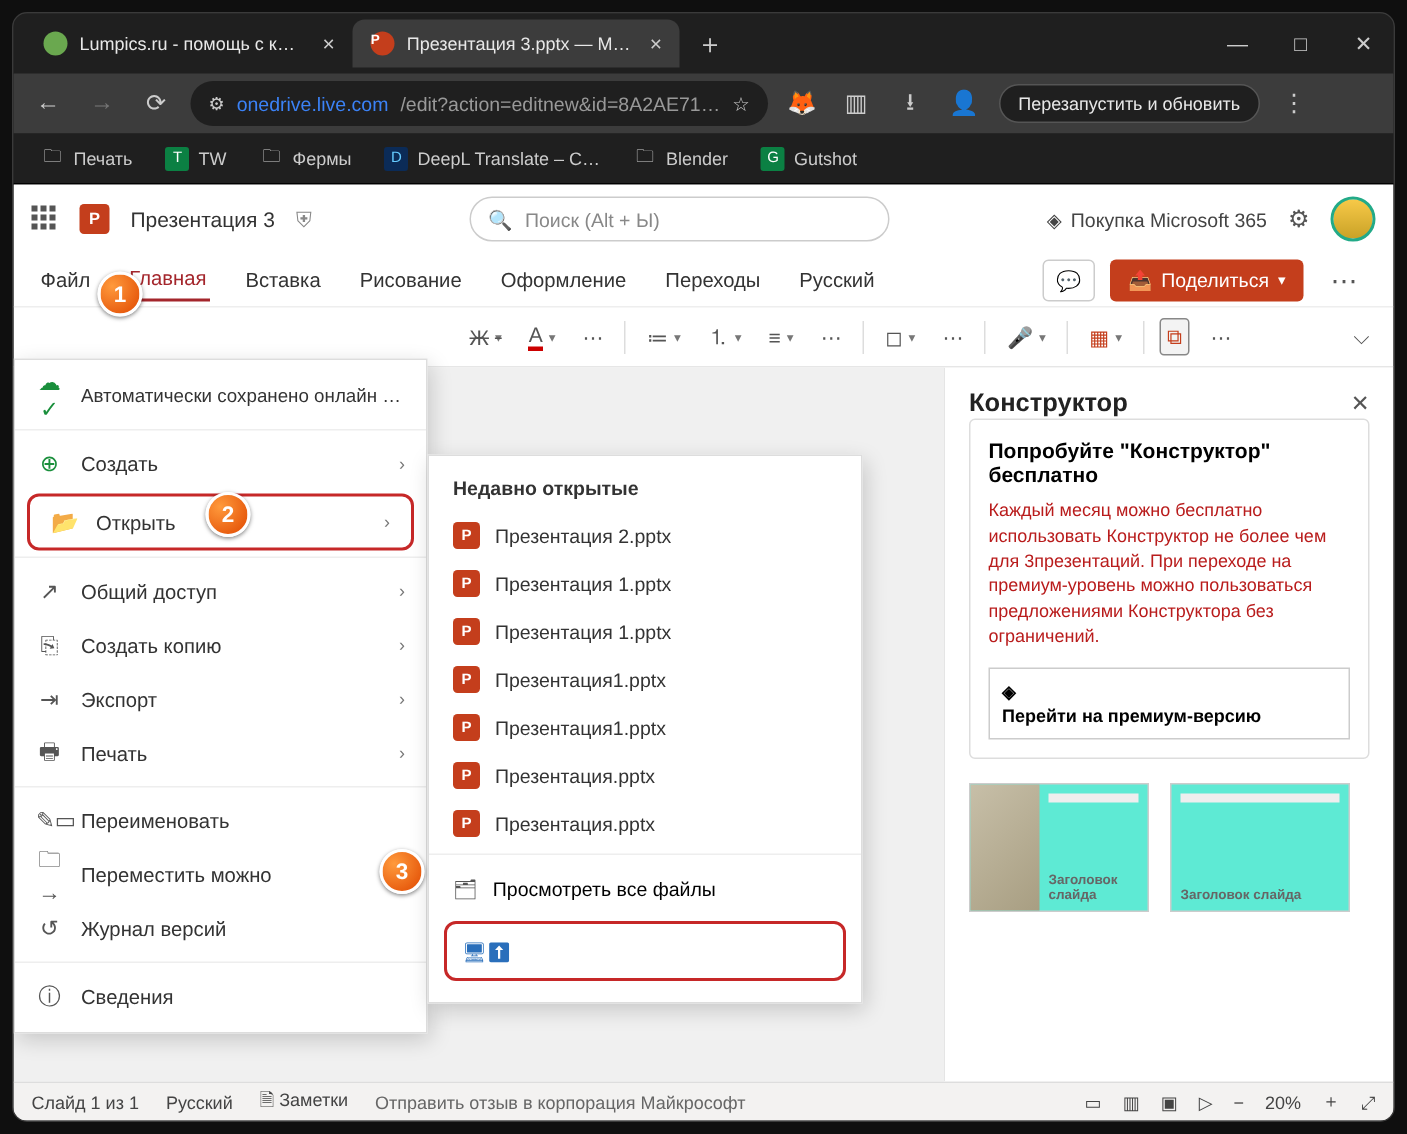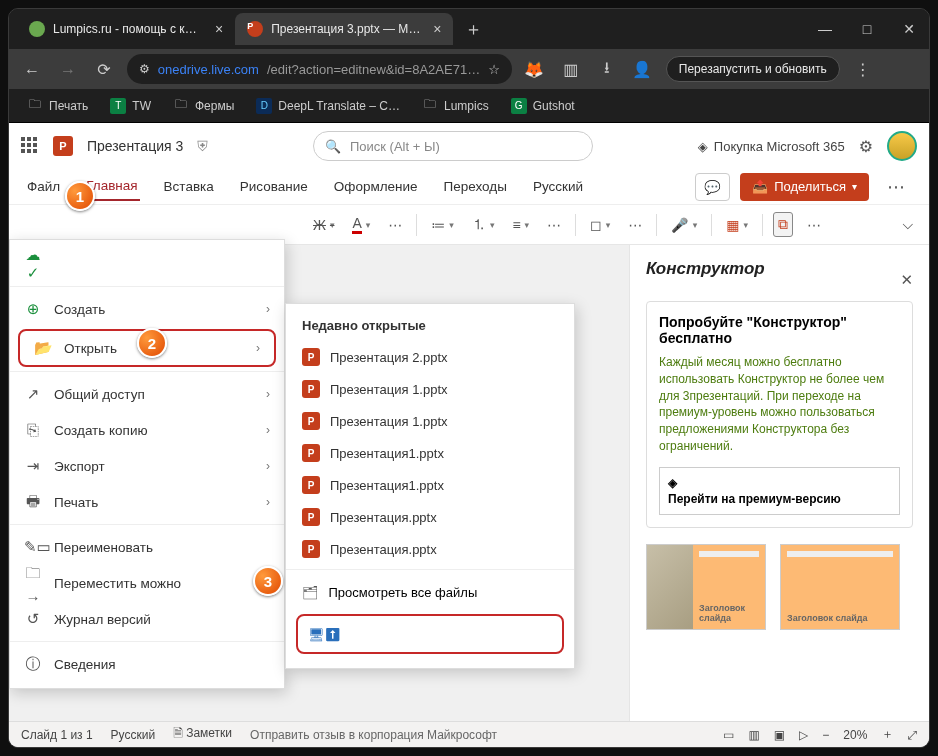--- a/index.html
+++ b/index.html
@@ -42,28 +42,28 @@
   .rc-btn { border:1px solid #ccc; border-radius:4px; height:28px; padding:0 8px; display:flex; align-items:center; color:#555;}
   .share-btn { background:#c43e1c; color:#fff; border:none; border-radius:4px; height:28px; padding:0 12px; display:flex; align-items:center; gap:6px; font-size:13px;}
   .ribbon-row { display:flex; align-items:center; height:40px; padding:0 12px; gap:10px; color:#555; border-bottom:1px solid #e6e6e6; }
   .ribbon-row .sep { width:1px; height:22px; background:#ddd; }
   .ribbon-row .rb { display:flex; align-items:center; gap:2px; padding:3px 4px; border-radius:3px; font-size:14px; color:#555;}
   .ribbon-row .rb.sel { border:1px solid #888; background:#f3f3f3; }
   .ribbon-row .chev::after{content:"\25BE"; font-size:9px; color:#777; margin-left:2px;}
   .body { display:flex; flex:1; overflow:hidden; }
   .canvas { flex:1; background:#f0f0f0; position:relative; }
   .designer { width:300px; background:#fff; border-left:1px solid #e5e5e5; padding:14px 16px; overflow:auto;}
-  .designer h2 { font-size:17px; font-weight:600; color:#222; margin-bottom:22px;font-style:italic;}
+  .designer h2 { font-size:17px; font-weight:600; color:#222; margin-bottom:0;}
   .promo { border:1px solid #ddd; border-radius:4px; padding:12px; margin-bottom:16px;}
   .promo h3 { font-size:14px; margin-bottom:8px;font-weight:600;}
-  .promo p { font-size:12px; color:#4d7c0f; line-height:1.4; margin-bottom:12px;}
+  .promo p { font-size:12px; color:#b91c1c; line-height:1.4; margin-bottom:12px;}
   .promo-btns { display:flex; gap:0; }
   .try { background:#c43e1c; color:#fff; font-size:13px; padding:20px 14px; flex:1; display:flex; align-items:center; justify-content:center; font-weight:600;}
   .premium { border:1px solid #ccc; font-size:12px; padding:8px; flex:1; display:flex; flex-direction:column; align-items:flex-start; gap:2px; font-weight:600;}
-  .thumb { border:1px solid #ccc; width:120px; height:86px; background:#fdba74; position:relative; display:flex;}
+  .thumb { border:1px solid #ccc; width:120px; height:86px; background:#5eead4; position:relative; display:flex;}
   .thumb .left{width:46px;background:linear-gradient(135deg,#c7bfa8,#a89e82);}
   .thumb .right{flex:1; padding:6px; font-size:9px; color:#888; display:flex; flex-direction:column;}
   .thumb .right .bar{height:6px;background:#eee;margin-bottom:3px;}
   .thumbs{display:flex; gap:14px;}
   .statusbar { height:26px; background:#f3f2f1; border-top:1px solid #ddd; display:flex; align-items:center; padding:0 12px; font-size:12px; color:#444; gap:18px;}
   .statusbar .right { margin-left:auto; display:flex; align-items:center; gap:14px;}
   
   .file-menu { position:absolute; left:0; top:116px; width:276px; background:#fff; box-shadow:2px 4px 14px rgba(0,0,0,.18); border:1px solid #ddd; z-index:20; padding:6px 0;}
   .fm-item { display:flex; align-items:center; height:36px; padding:0 14px; gap:12px; color:#333; font-size:13.5px; position:relative;}
   .fm-item .arr { margin-left:auto; color:#777; font-size:12px;}
@@ -136,21 +136,21 @@
     <div class="bm">
         <span class="fi">🗀</span>
         <span>Фермы</span>
       </div>
     <div class="bm">
         <span class="fi" style="background:#0b2b57;color:#6cf;border-radius:2px;font-size:10px">D</span>
         <span>DeepL Translate – C…</span>
       </div>
     <div class="bm">
         <span class="fi">🗀</span>
-        <span>Lumpics</span>
+        <span>Blender</span>
       </div>
     <div class="bm">
         <span class="fi" style="background:#0b8043;color:#fff;border-radius:2px;font-size:10px">G</span>
         <span>Gutshot</span>
       </div>
   </div>
 
   <div class="app">
 
     <div class="app-header">
@@ -276,20 +276,21 @@
         <span>−</span>
         <span>20%</span>
         <span>＋</span>
         <span>⤢</span>
       </div>
     </div>
 
     <div class="file-menu">
       <div class="fm-item fm-autosave">
         <span class="ico">☁✓</span>
+        <span style="overflow:hidden;text-overflow:ellipsis;white-space:nowrap">Автоматически сохранено онлайн …</span>
       </div>
       <div class="fm-sep"></div>
       <div class="fm-item">
         <span class="ico" style="color:#1a8f3c">⊕</span>
         <span>Создать</span>
           <span class="arr">›</span>
       </div>
       <div class="fm-item fm-open">
         <span class="ico">📂</span>
         <span>Открыть</span>

